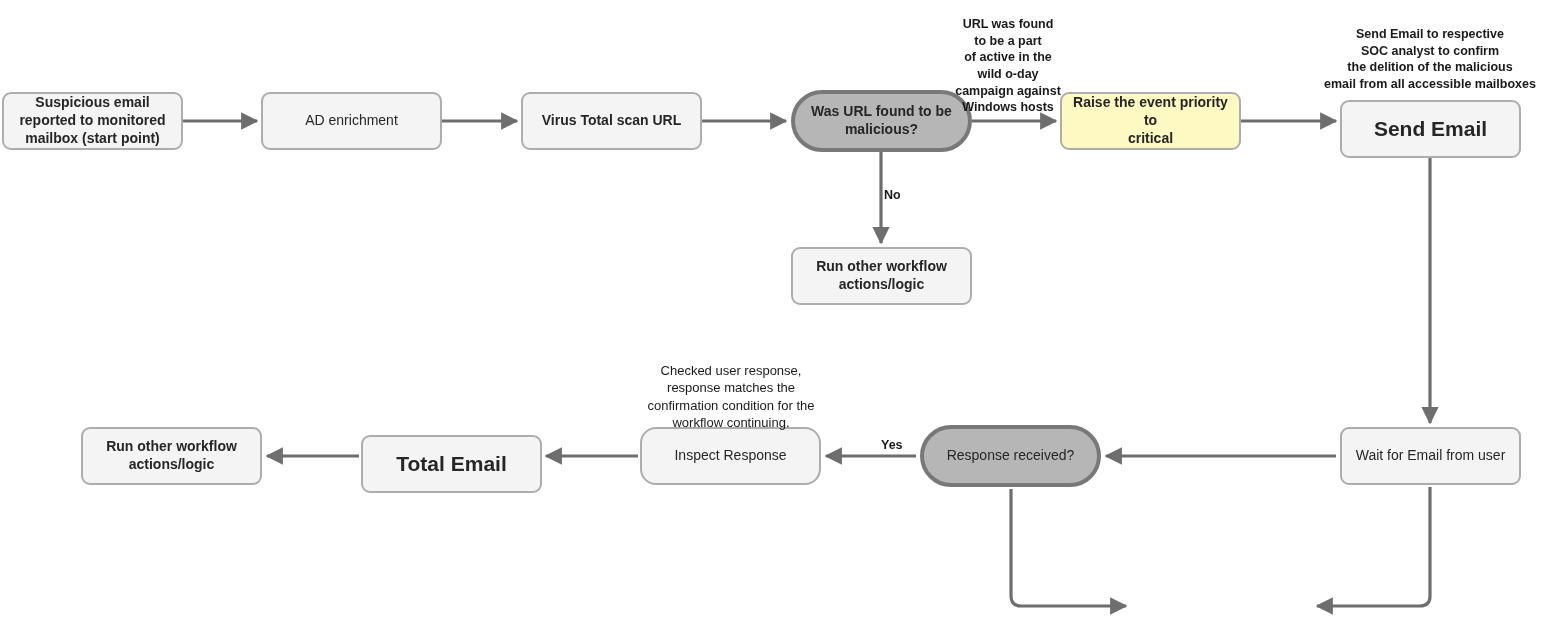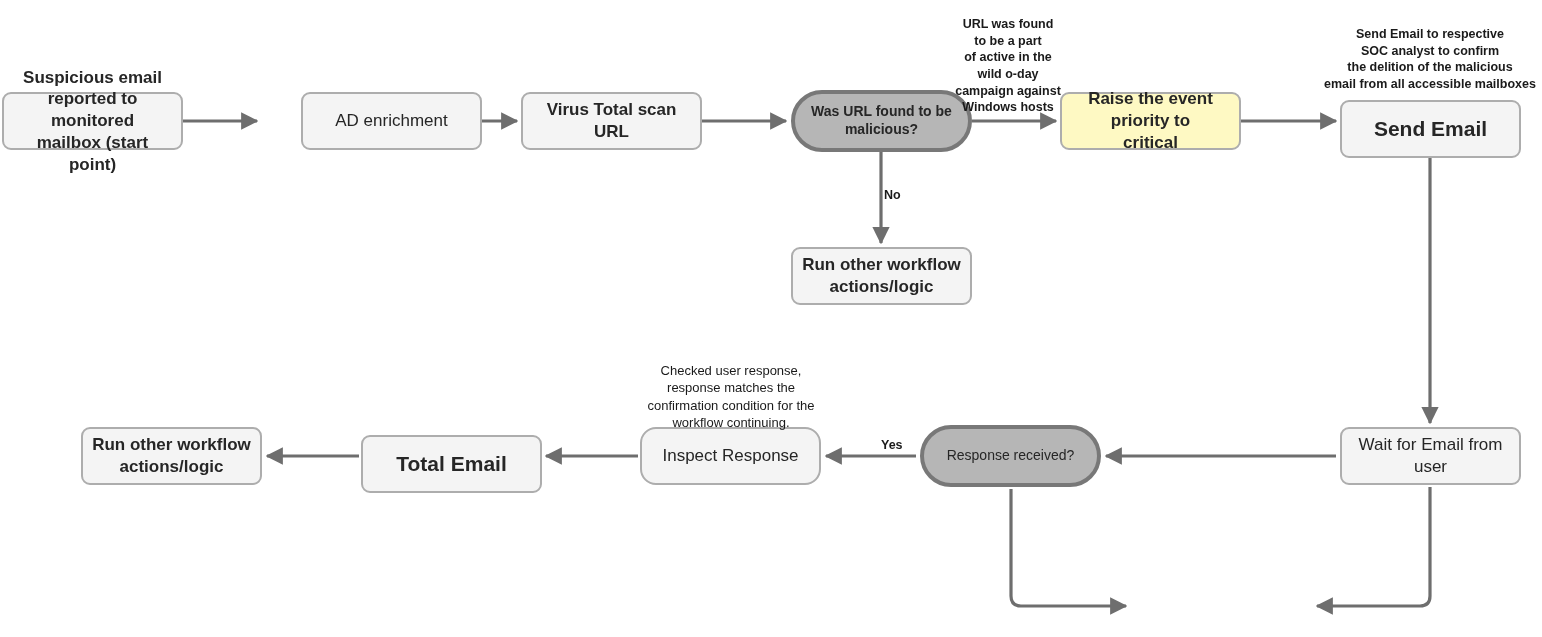--- a/index.html
+++ b/index.html
@@ -34,21 +34,21 @@
     justify-content: center;
     text-align: center;
     color: #262626;
     line-height: 1.28;
     padding: 4px 8px;
   }
   .node.process {
     background: #f4f4f4;
     border: 2px solid #adadad;
     border-radius: 9px;
-    font-size: 17px;
+    font-size: 14px;
     font-weight: bold;
   }
   .node.decision {
     background: #b6b6b6;
     border: 4px solid #4d7c0f;
     border-radius: 40px;
     font-size: 14px;
     font-weight: bold;
   }
   .node.plain {
@@ -111,21 +111,21 @@
       <path d="M 1011 489 L 1011 596 Q 1011 606 1021 606 L 1126 606"></path>
 
       <path d="M 1430 487 L 1430 596 Q 1430 606 1420 606 L 1317 606"></path>
     </g>
   </svg>
 
   <div class="node process" style="left: 2px; top: 92px; width: 181px; height: 58px; white-space: pre-line; background: rgb(244, 244, 244); border-color: rgb(173, 173, 173); color: rgb(38, 38, 38);">Suspicious email
 reported to monitored
 mailbox (start point)</div>
 
-  <div class="node process plain" style="left: 261px; top: 92px; width: 181px; height: 58px; white-space: pre-line; background: rgb(244, 244, 244); border-color: rgb(173, 173, 173); color: rgb(38, 38, 38); margin-left: 40px;">AD enrichment</div>
+  <div class="node process plain" style="left: 261px; top: 92px; width: 181px; height: 58px; white-space: pre-line; background: rgb(244, 244, 244); border-color: rgb(173, 173, 173); color: rgb(38, 38, 38);">AD enrichment</div>
 
   <div class="node process" style="left: 521px; top: 92px; width: 181px; height: 58px; white-space: pre-line; background: rgb(244, 244, 244); border-color: rgb(173, 173, 173); color: rgb(38, 38, 38);">Virus Total scan URL</div>
 
   <div class="node decision" style="left: 791px; top: 90px; width: 181px; height: 62px; white-space: pre-line; background: rgb(182, 182, 182); border-color: rgb(120, 120, 120); color: rgb(38, 38, 38);">Was URL found to be
 malicious?</div>
 
   <div class="node process" style="left: 1060px; top: 92px; width: 181px; height: 58px; white-space: pre-line; background: #fef9c3; border-color: rgb(173, 173, 173); color: rgb(38, 38, 38);">Raise the event priority to
 critical</div>
 
   <div class="node process big" style="left: 1340px; top: 92px; width: 181px; height: 58px; white-space: pre-line; background: rgb(244, 244, 244); border-color: rgb(173, 173, 173); color: rgb(38, 38, 38);">Send Email</div>

